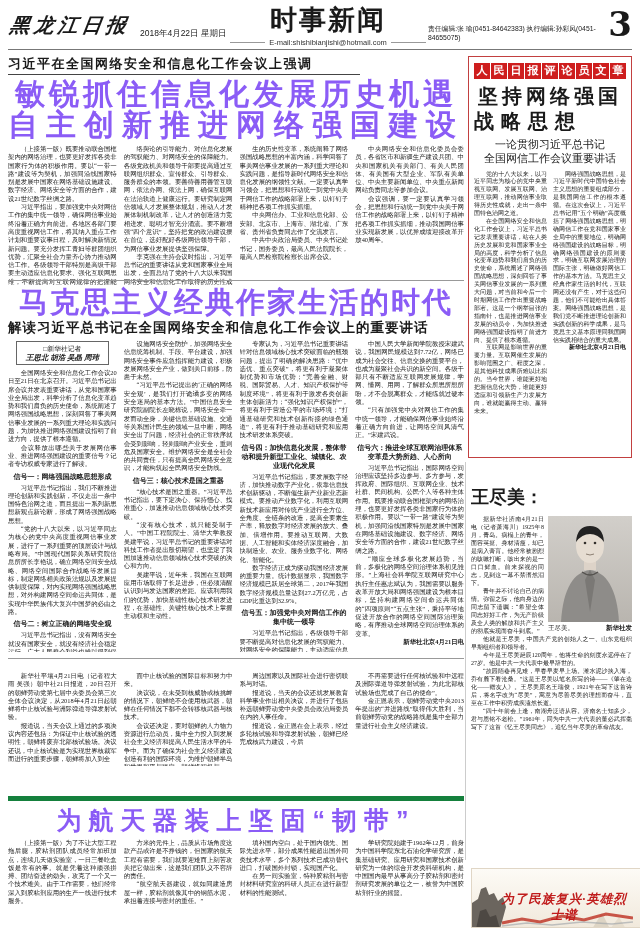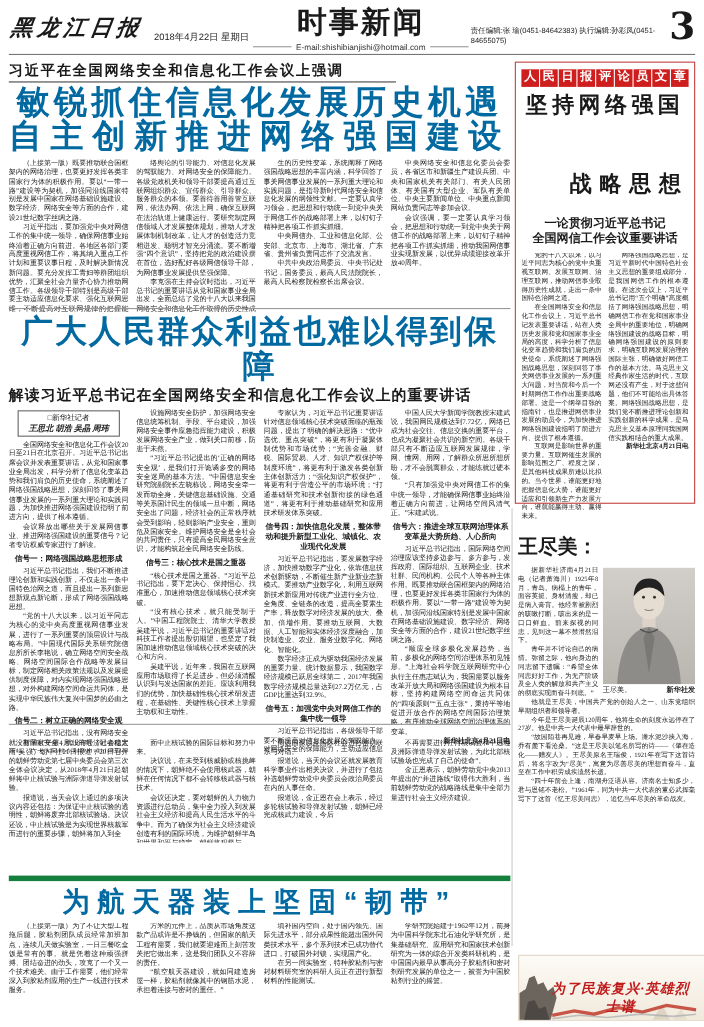--- a/index.html
+++ b/index.html
@@ -26,34 +26,34 @@
   .col { flex:1; text-align:justify; font-size:6.4px; line-height:8.3px; overflow:hidden; }
   .col p { text-indent:2em; }
   .col h4 { font-size:7px; line-height:9px; text-align:center; margin:3px 0; text-indent:0;
             font-family:"Liberation Sans",sans-serif; }
   .col .dateline { text-align:right; font-weight:bold; text-indent:0; }
 
   
   .lead { position:absolute; left:8px; top:56px; width:456px; }
   .kicker { display:block; font:600 13px/16px "Liberation Serif",serif; letter-spacing:1.5px;
             border-bottom:1px solid #444; padding-bottom:2px; width:352px; }
-  .h-big { text-align:center; font-family:"Liberation Sans",sans-serif; font-weight:900; color:#0369a1; }
+  .h-big { text-align:center; font-family:"Liberation Sans",sans-serif; font-weight:900; color:#8b5cf6; }
   .lead .l1 { font-size:30px; line-height:31px; letter-spacing:4px; margin-top:3px; }
   .lead .l2 { font-size:30px; line-height:31px; letter-spacing:8px; }
   .lead .cols { margin-top:5px; height:140px; }
 
   
   .commentary { position:absolute; left:468px; top:56px; width:164px; height:402px;
                 border:1.5px solid #c24040; padding:6px 5px 4px; background:#fff; }
   .series { display:flex; gap:1.5px; justify-content:center; }
   .series b { width:15.5px; height:15.5px; background:#ce1e1e; color:#fff; text-align:center;
               font:700 11px/15.5px "Liberation Sans",sans-serif; }
   .c-t1 { text-align:center; font:900 20px/25px "Liberation Sans",sans-serif; letter-spacing:4px; margin-top:5px; }
-  .c-t2 { text-align:right; font:900 20px/24px "Liberation Sans",sans-serif; letter-spacing:7px;margin-top:47px; }
-  .c-sub { text-align:center; font-weight:700; font-size:11px; line-height:14.5px; margin-top:16px; }
+  .c-t2 { text-align:left; font:900 20px/24px "Liberation Sans",sans-serif; letter-spacing:7px; }
+  .c-sub { text-align:center; font-weight:400; font-size:11px; line-height:14.5px; margin-top:4px; }
   .commentary .cols { margin-top:5px; height:262px; gap:6px; }
   .commentary .col { font-size:6px; line-height:7.9px; }
 
   
   .analysis { position:absolute; left:8px; top:280px; width:456px; height:378px; border-top:1px solid #999; padding-top:5px; }
   .analysis .hl { font-size:29px; line-height:32px; letter-spacing:2px; }
   .analysis .sub { font-weight:700; font-size:13.5px; line-height:17px; letter-spacing:1px; margin-top:1px; }
   .analysis .cols { margin-top:4px; height:312px; }
   .byline-box { border:1px solid #666; margin:1px 8px 4px; padding:2px 0; text-align:center;
                 font-size:6.8px; line-height:9px; }
@@ -156,21 +156,21 @@
           <p>互联网是影响世界的重要力量。互联网催生发展的影响范围之广、程度之深，是其他科技成果所难以比拟的。当今世界，谁能更好地把握信息化大势，谁能更好适应和引领新生产力发展方向，谁就能赢得主动、赢得未来。</p>
         </div>
       <div class="col">
           <p>网络强国战略思想，是习近平新时代中国特色社会主义思想的重要组成部分，是我国网信工作的根本遵循。在这次会议上，习近平总书记用“五个明确”高度概括了网络强国战略思想，明确网信工作在党和国家事业全局中的重要地位，明确网络强国建设的战略目标，明确网络强国建设的原则要求，明确互联网发展治理的国际主张，明确做好网信工作的基本方法。马克思主义经典作家生活的时代，互联网还没有产生，对于这些问题，他们不可能给出具体答案。网络强国战略思想，是我们党不断推进理论创新和实践创新的科学成果，是马克思主义基本原理同我国网信实践相结合的重大成果。</p>
           <p class="dateline">新华社北京4月21日电</p>
         </div>
     </div>
   </aside>
 
   <section class="analysis">
-    <div class="h-big hl">广大人民群众利益也难以得到保障</div>
+    <div class="h-big hl">马克思主义经典作家生活的时代</div>
     <div class="sub">解读习近平总书记在全国网络安全和信息化工作会议上的重要讲话</div>
     <div class="cols">
       <div class="col">
         <div class="byline-box">
           <div>□新华社记者</div>
           <div class="names">王思北  胡浩  吴晶  周玮</div>
         </div>
         <div>
             <p>全国网络安全和信息化工作会议20日至21日在北京召开。习近平总书记出席会议并发表重要讲话，从党和国家事业全局出发，科学分析了信息化变革趋势和我们肩负的历史使命，系统阐述了网络强国战略思想，深刻回答了事关网信事业发展的一系列重大理论和实践问题，为加快推进网络强国建设指明了前进方向，提供了根本遵循。</p>
             <p>会议释放出哪些关于发展网信事业、推进网络强国建设的重要信号？记者专访权威专家进行了解读。</p>

